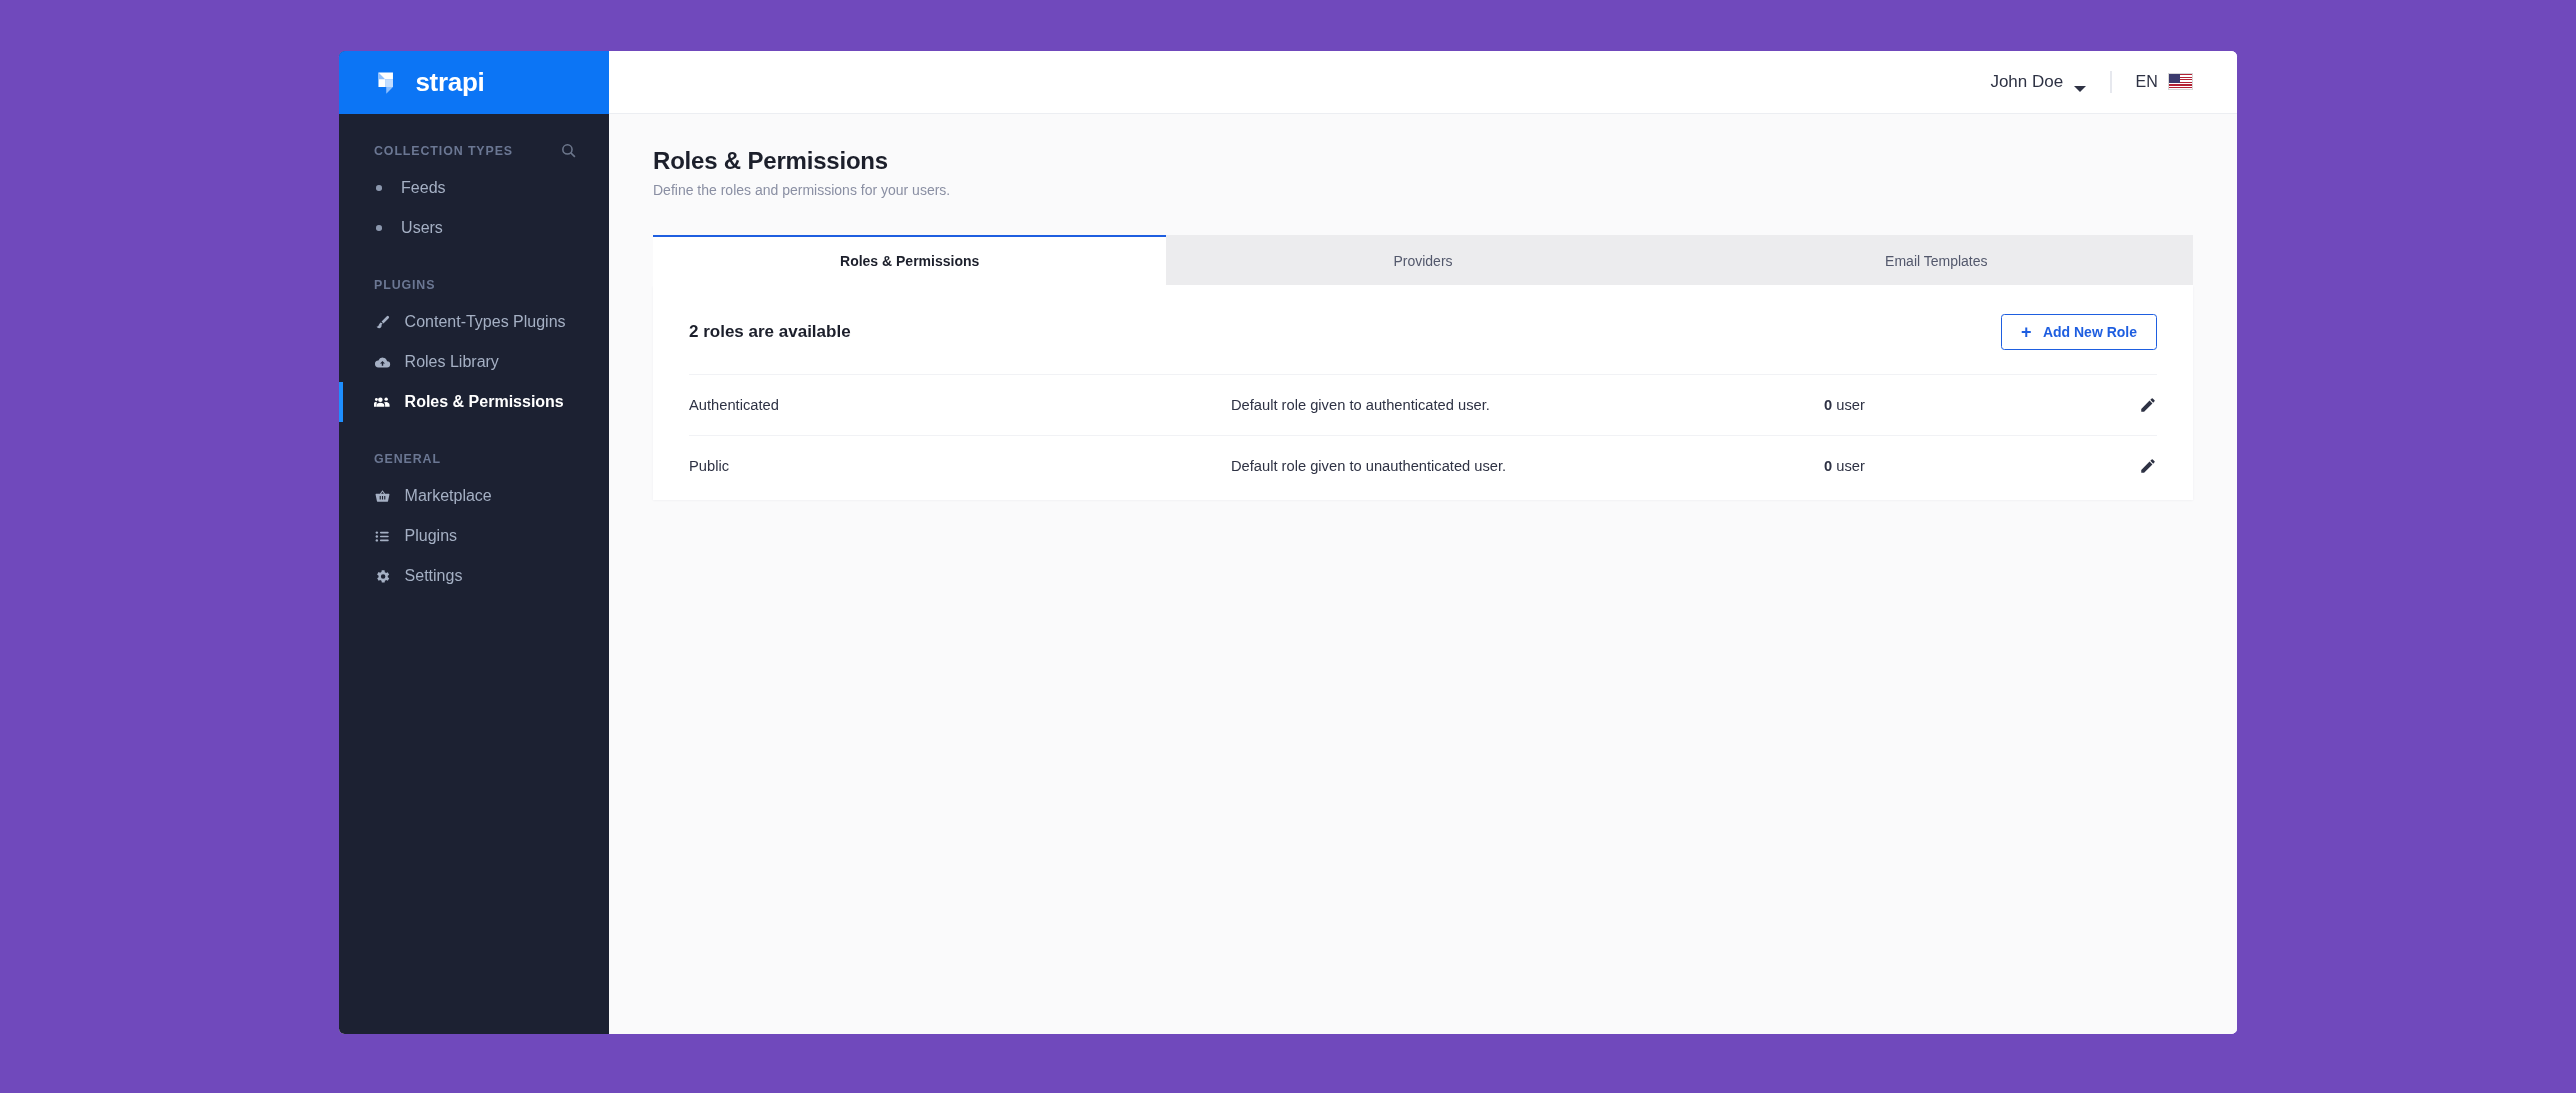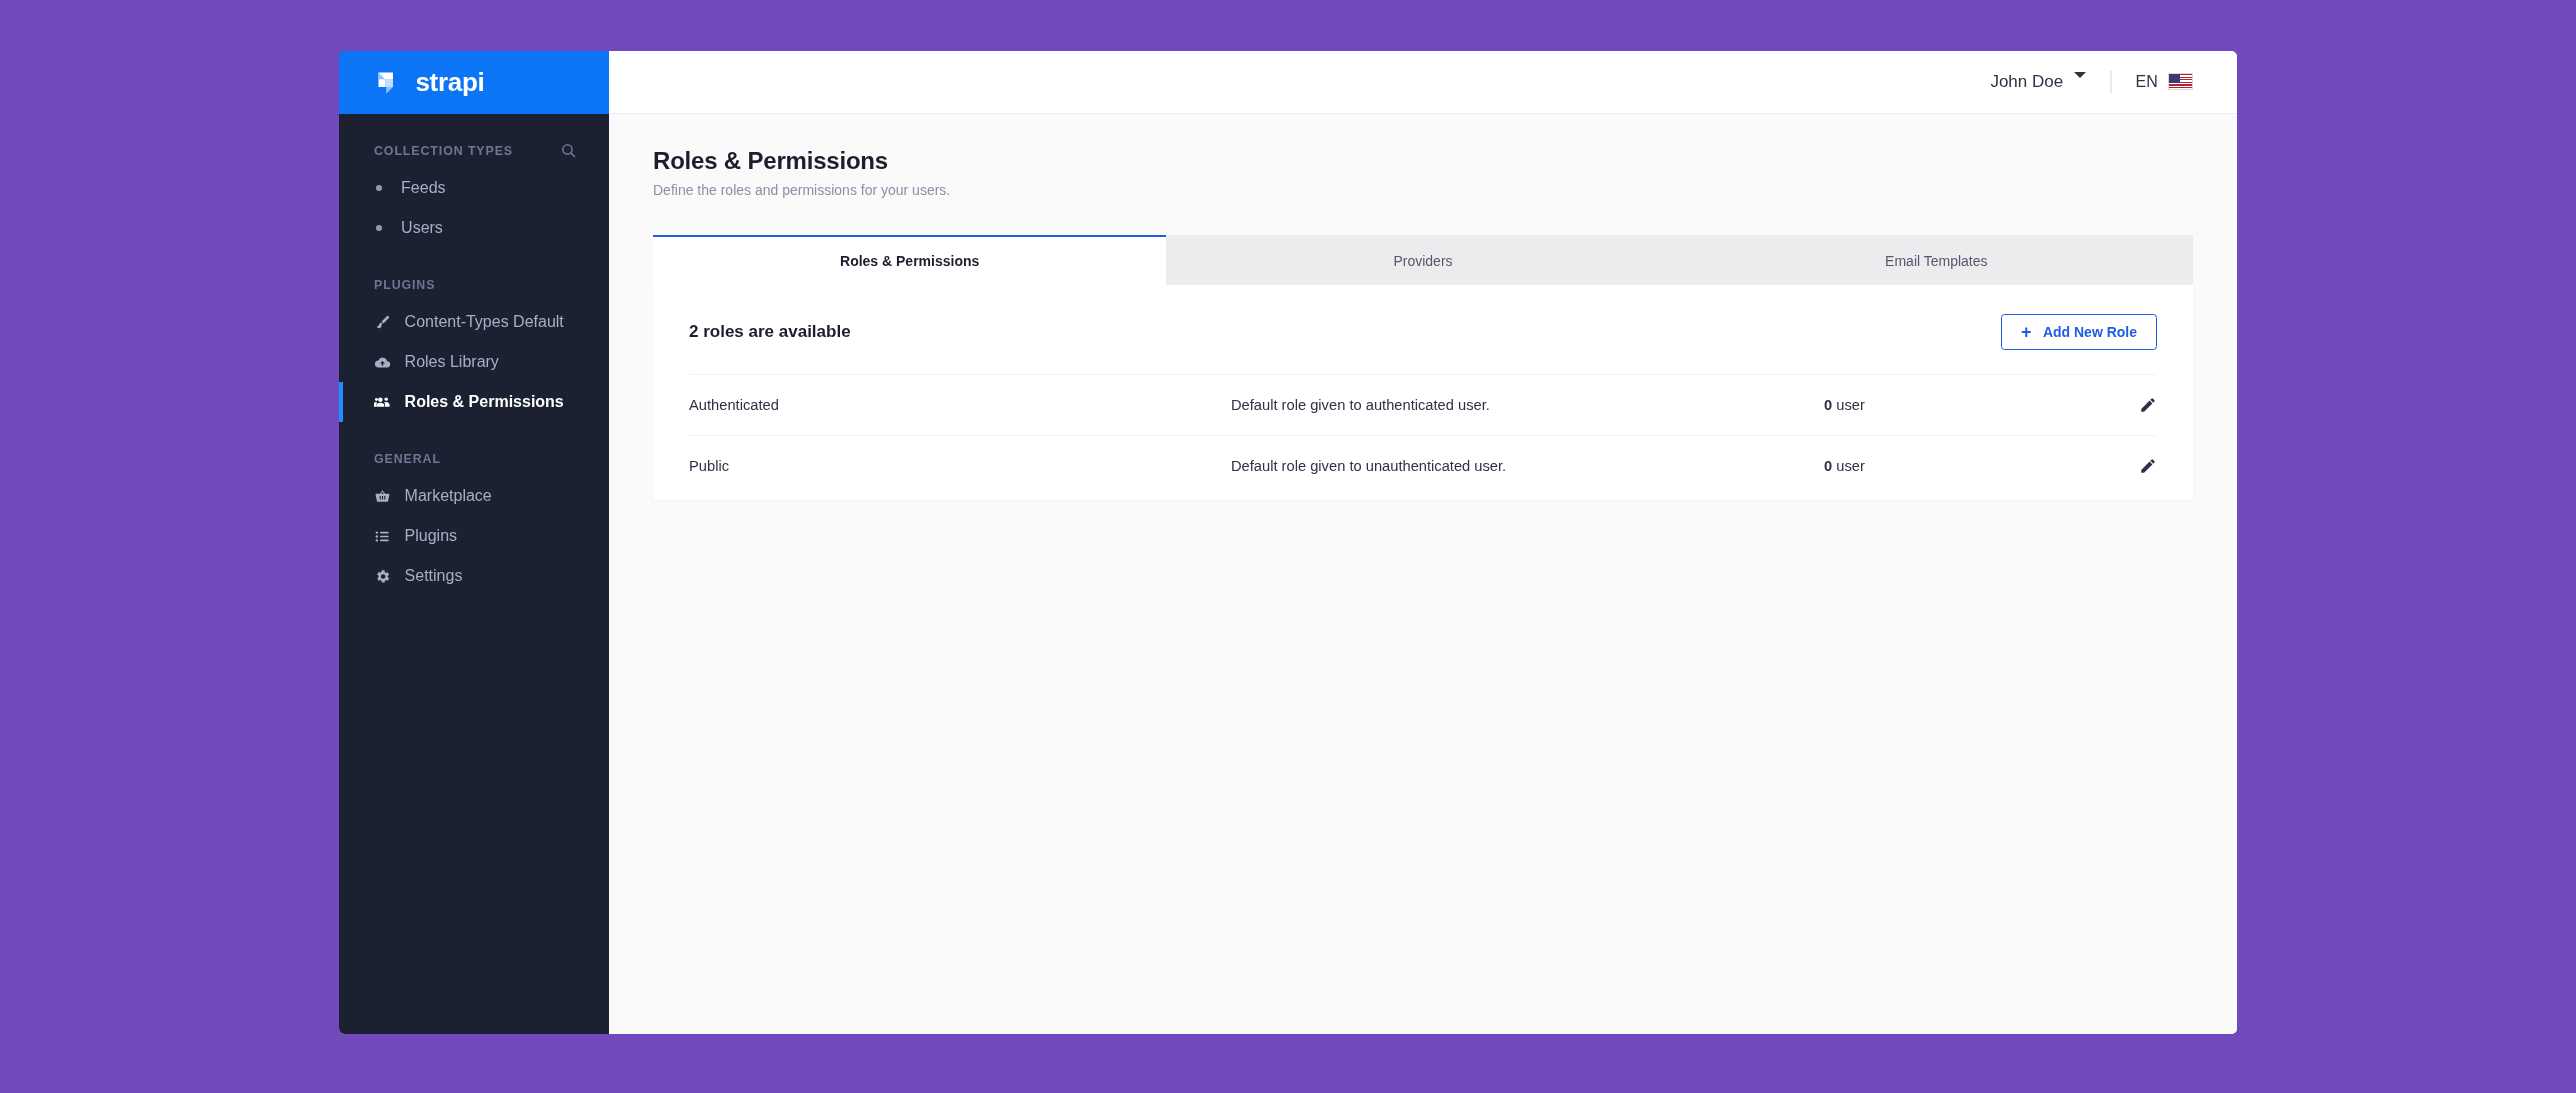--- a/index.html
+++ b/index.html
@@ -74,21 +74,21 @@
   }
 
   
   .main { flex: 1; height: 100%; display: flex; flex-direction: column; min-width: 0; }
   .topbar {
     height: 63px; background: #ffffff;
     border-bottom: 0.6px solid #eceef2;
     display: flex; align-items: center; justify-content: flex-end;
     padding-right: 44px; gap: 0;
   }
-  .user-menu { display: flex; align-items: flex-start; gap: 11.3px; margin-right: 24px; }
+  .user-menu { display: flex; align-items: flex-end; gap: 11.3px; margin-right: 24px; }
   .user-name { font-size: 17px; color: #2e3244; }
   .caret { width: 0; height: 0; border-left: 6.2px solid transparent;
     border-right: 6.2px solid transparent; border-top: 6.8px solid #2e3244; }
   .topbar-divider { width: 1.1px; height: 21.5px; background: #e6e8ee; margin-right: 24px; }
   .lang { display: flex; align-items: flex-start; gap: 10.2px; }
   .lang-label { font-size: 16px; color: #2e3244; }
   .flag { width: 25px; height: 17px; position: relative; overflow: hidden;
           border: 0.6px solid #d8d8d8; }
   .flag .stripes { position: absolute; inset: 0;
     background: repeating-linear-gradient(to bottom, #b22234 0 1.3px, #ffffff 1.3px 2.6px); }
@@ -182,21 +182,21 @@
 
     <div class="side-section-head plain">
       <span class="side-section-title">PLUGINS</span>
     </div>
     <div class="nav-item">
       <span class="nav-ico">
         <svg viewBox="0 0 24 24">
             <path d="M20.7 3.3a1.8 1.8 0 0 0-2.6 0l-7.4 7.4 2.6 2.6 7.4-7.4a1.8 1.8 0 0 0 0-2.6zM9.3 12.1l-1.2 1.2c-1.4 1.4-1.2 2.5-2.1 3.6-.5.6-1.4.9-2.4 1.2.9 1.3 2.4 2.1 3.9 1.9 1.7-.2 3-1.6 3.2-3.2.1-.9-.2-1.6.5-2.3l1-1-2.9-1.4z"></path>
           </svg>
       </span>
-      <span>Content-Types Default</span>
+      <span>Content-Types Plugins</span>
     </div>
     <div class="nav-item">
       <span class="nav-ico">
         <svg viewBox="0 0 24 24">
             <path d="M18.5 10.2A6.5 6.5 0 0 0 6.2 9 5 5 0 0 0 6.5 19h11.8a4.4 4.4 0 0 0 .2-8.8zM13 13.5v3h-2v-3H8.5L12 10l3.5 3.5H13z"></path>
           </svg>
       </span>
       <span>Roles Library</span>
     </div>
     <div class="nav-item active">

